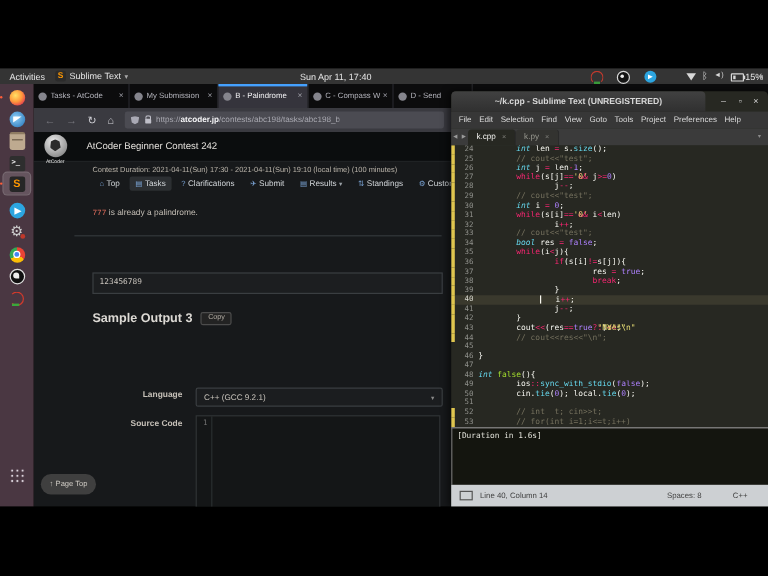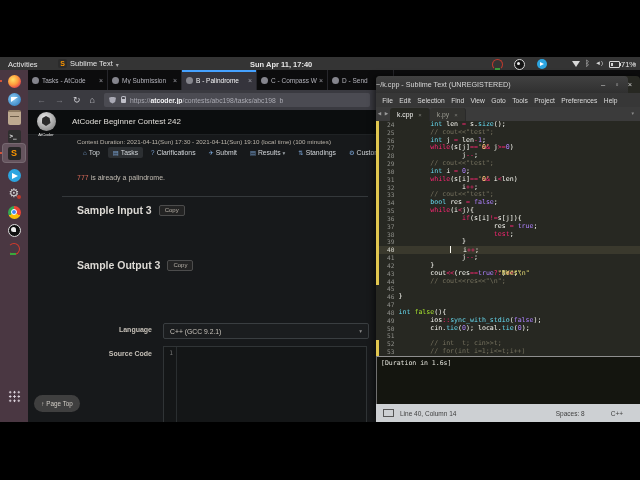--- a/index.html
+++ b/index.html
@@ -3,27 +3,27 @@
 <meta charset="utf-8">
 <style>
   html,body{margin:0;padding:0;background:#000}
   .screen{position:relative;width:640px;height:480px;background:#000;overflow:hidden;
           font-family:"Liberation Sans",sans-serif;-webkit-font-smoothing:antialiased}
   .s{position:absolute}
 
   
   .topbar{left:0;top:57px;width:640px;height:13px;background:#343434;color:#e6e6e6;font-size:7.5px}
   .tb-activities{left:8px;top:3px}
-  .tb-app{left:58px;top:2px;display:flex;align-items:flex-end;gap:3px}
+  .tb-app{left:46px;top:2px;display:flex;align-items:flex-end;gap:3px}
   .st-badge{width:9px;height:9px;border-radius:2px;background:#2b2b2b;color:#ff9800;
             font-weight:bold;font-size:7px;text-align:center;line-height:9px}
   .st-badge::before{content:"S"}
   .tb-caret{color:#aaa;font-size:6px}
   .ic-caret::before{content:"▾"}
-  .tb-clock{left:250px;top:3px;font-weight:bold}
+  .tb-clock{left:250px;top:3px;font-weight:normal}
   .tray{top:2px;display:flex;align-items:center}
   .tr-mpv{left:492px;width:9px;height:9px;border:1px solid #c23a2e;border-radius:50%;border-bottom-color:transparent}
   .tr-mpv::after{content:"";position:absolute;left:2px;bottom:-1px;width:5px;height:2px;background:#3a9a3a}
   .tr-obs{left:514px;width:9px;height:9px;background:#141414;border:1px solid #d8d8d8;border-radius:50%}
   .tr-obs::after{content:"";position:absolute;left:2px;top:2px;width:3px;height:3px;background:#eee;border-radius:50%}
   .tr-tg{left:537px;width:10px;height:10px;background:#2ca5e0;border-radius:50%}
   .tr-tg::after{content:"";position:absolute;left:3px;top:3px;width:0;height:0;
                 border-left:4px solid #fff;border-top:2px solid transparent;border-bottom:2px solid transparent}
   .tr-wifi{left:572px;top:4px;width:0;height:0;border-left:4px solid transparent;border-right:4px solid transparent;border-bottom:6px solid #d8d8d8;transform:rotate(180deg)}
   .tr-bt{left:585px;top:2px;color:#d8d8d8;font-size:8px}
@@ -125,22 +125,22 @@
   .selcaret{margin-left:auto;color:#8a8a8a;font-size:5.5px}
   .srceditor{left:135px;top:236px;width:202px;height:76px;background:#141617;border:1px solid #303436;display:flex}
   .srcgutter{width:13px;border-right:1px solid #2a2e30;color:#737373;font-family:"DejaVu Sans Mono",monospace;
              font-size:6.3px;text-align:right;padding:2px 3px 0 0;box-sizing:border-box}
   .pagetop{left:6px;top:285px;width:46px;height:17px;border-radius:9px;background:#3f3f3f;
            display:flex;align-items:center;justify-content:center;gap:2px;font-size:6.3px;color:#d0ccc5}
   .ic-up::before{content:"↑"}
 
   
   .sublime{left:376px;top:76px;width:264px;height:346px;background:#272822;box-shadow:-2px 0 6px rgba(0,0,0,.55);border-radius:4px 4px 0 0}
-  .sttitle{left:0;top:0;width:252px;height:17px;background:linear-gradient(#414141,#303030);border-radius:4px 4px 0 0;
-           border-bottom:1px solid #252525;color:#d8d8d8;font-size:7.2px;font-weight:normal;text-align:left;line-height:17px}
+  .sttitle{left:0;top:0;width:212px;height:17px;background:linear-gradient(#414141,#303030);border-radius:4px 4px 0 0;
+           border-bottom:1px solid #252525;color:#d8d8d8;font-size:7.2px;font-weight:bold;text-align:center;line-height:17px}
   .wbtn{top:4px;width:10px;height:10px;line-height:9px;text-align:center;color:#cfcfcf;font-size:7.5px}
   .wmin{right:32px}.wmax{right:18px}.wclose{right:5px}
   .ic-min::before{content:"–"} .ic-max::before{content:"▫"}
   .stmenu{left:0;top:17px;width:264px;height:14px;background:#373737;display:flex;align-items:center;padding-left:3px}
   .mitem{padding:0 3.2px;font-size:6.7px;color:#dcdcdc;white-space:nowrap}
   .sttabs{left:0;top:31px;width:264px;height:14px;background:#3b3b3b;display:flex;align-items:flex-end}
   .tnav{width:7px;font-size:4.5px;color:#9a9a9a;text-align:center;line-height:14px}
   .ic-tabL::before{content:"◀"} .ic-tabR::before{content:"▶"} .ic-tabDown::before{content:"▼"}
   .stab{height:13px;display:flex;align-items:center;padding:0 7px;font-size:6.8px;color:#98988f;background:#333330;
         border-right:1px solid #2a2a2a;gap:5px;border-radius:3px 3px 0 0}
@@ -149,21 +149,21 @@
   .tabovf{margin-left:auto;margin-right:5px;color:#8a8a8a;font-size:4.5px;line-height:14px}
 
   .stcode{left:0;top:45px;width:264px;height:235px;overflow:hidden;font-family:"DejaVu Sans Mono",monospace;font-size:6.6px}
   .cl{display:flex;height:7.833px;line-height:7.9px;white-space:pre}
   .cl.hl{background:#3a392d}
   .git{width:2.5px;flex:none}
   .git.on{background:#e0c64f}
   .ln{width:16px;flex:none;text-align:right;padding-right:4px;color:#8f908b;font-size:6.2px}
   .cl.hl .ln{color:#d8d8cf}
   .ct{flex:1;overflow:hidden;color:#f8f8f2}
-  .ct .p{color:#f8f8f2} .ct .k{color:#f92672} .ct .t{color:#66d9ef;}
+  .ct .p{color:#f8f8f2} .ct .k{color:#f92672} .ct .t{color:#66d9ef;font-style:italic}
   .ct .s{color:#e6db74} .ct .n{color:#ae81ff} .ct .c{color:#75715e}
   .ct .f{color:#66d9ef} .ct .fn{color:#a6e22e}
   .ct .cur{display:inline-block;width:1px;height:6.5px;background:#f8f8f0;vertical-align:-1px}
 
   .stbuild{left:0;top:280px;width:264px;height:48px;background:#14150f;border-top:1px solid #8f8f8f;border-left:1px solid #6f6f6f;
            box-sizing:border-box;font-family:"DejaVu Sans Mono",monospace;font-size:6.5px;color:#e2e2da;padding:2px 4px}
   .ststatus{left:0;top:328px;width:264px;height:18px;background:#cdd0d3;color:#3f3f3f;font-size:6.5px;
             display:flex;align-items:center;padding:0 7px;box-sizing:border-box}
   .stat-ic{width:9px;height:6px;border:1px solid #555;margin-right:6px;flex:none}
   .stat-spaces{margin-left:auto}
@@ -182,21 +182,21 @@
       <span class="tb-caret ic-caret"></span>
     </span>
     <span class="s tb-clock">Sun Apr 11, 17:40</span>
     <span class="s tray tr-mpv"></span>
     <span class="s tray tr-obs"></span>
     <span class="s tray tr-tg"></span>
     <span class="s tr-wifi"></span>
     <span class="s tr-bt"></span>
     <span class="s tr-vol"></span>
     <span class="s tr-batt"></span>
-    <span class="s tb-batt-pct">71%</span>
+    <span class="s tb-batt-pct">15%</span>
     <span class="s tb-batt-caret ic-caret"></span>
   </div>
 
   <div class="s browser">
     <div class="s btabbar">
       <div class="btab" style="width:80px">
         <span class="bfav"></span>
         <span class="btlbl">Tasks - AtCode</span>
         <span class="btx ic-x"></span>
       </div>
@@ -269,24 +269,21 @@
           </span>
         <span class="navitem">
             <span class="nic ic-custom"></span>
             <span>Custom Te</span>
           </span>
       </div>
 
       <div class="s note"><span class="notecode">777</span><span> is already a palindrome.</span></div>
       <div class="s pgdivider"></div>
 
-      <div class="s sampleHead sh1 samplehead">
-        <span class="shtitle">Sample Input 3</span>
-        <span class="copybtn">Copy</span>
-      </div>
+      <div class="s pre pre1">123456789</div>
 
       <div class="s sampleHead sh2 samplehead">
         <span class="shtitle">Sample Output 3</span>
         <span class="copybtn">Copy</span>
       </div>
 
       <div class="s formlabel fl1">Language</div>
       <div class="s langselect">
         <span>C++ (GCC 9.2.1)</span>
         <span class="selcaret ic-caret"></span>
@@ -382,21 +379,21 @@
         <div class="cl"><span class="git on"></span><span class="ln">28</span><span class="ct"><span class="p">                j</span><span class="k">--</span><span class="p">;</span></span></div>
         <div class="cl"><span class="git on"></span><span class="ln">29</span><span class="ct"><span class="p">        </span><span class="c">// cout&lt;&lt;"test";</span></span></div>
         <div class="cl"><span class="git on"></span><span class="ln">30</span><span class="ct"><span class="p">        </span><span class="t">int</span><span class="p"> i </span><span class="k">=</span><span class="p"> </span><span class="n">0</span><span class="p">;</span></span></div>
         <div class="cl"><span class="git on"></span><span class="ln">31</span><span class="ct"><span class="p">        </span><span class="k">while</span><span class="p">(s[i]</span><span class="k">==</span><span class="s">'0'</span><span class="p"> </span><span class="k">&amp;&amp;</span><span class="p"> i</span><span class="k">&lt;</span><span class="p">len)</span></span></div>
         <div class="cl"><span class="git on"></span><span class="ln">32</span><span class="ct"><span class="p">                i</span><span class="k">++</span><span class="p">;</span></span></div>
         <div class="cl"><span class="git on"></span><span class="ln">33</span><span class="ct"><span class="p">        </span><span class="c">// cout&lt;&lt;"test";</span></span></div>
         <div class="cl"><span class="git on"></span><span class="ln">34</span><span class="ct"><span class="p">        </span><span class="t">bool</span><span class="p"> res </span><span class="k">=</span><span class="p"> </span><span class="n">false</span><span class="p">;</span></span></div>
         <div class="cl"><span class="git on"></span><span class="ln">35</span><span class="ct"><span class="p">        </span><span class="k">while</span><span class="p">(i</span><span class="k">&lt;</span><span class="p">j){</span></span></div>
         <div class="cl"><span class="git on"></span><span class="ln">36</span><span class="ct"><span class="p">                </span><span class="k">if</span><span class="p">(s[i]</span><span class="k">!=</span><span class="p">s[j]){</span></span></div>
         <div class="cl"><span class="git on"></span><span class="ln">37</span><span class="ct"><span class="p">                        res </span><span class="k">=</span><span class="p"> </span><span class="n">true</span><span class="p">;</span></span></div>
-        <div class="cl"><span class="git on"></span><span class="ln">38</span><span class="ct"><span class="p">                        </span><span class="k">test</span><span class="p">;</span></span></div>
+        <div class="cl"><span class="git on"></span><span class="ln">38</span><span class="ct"><span class="p">                        </span><span class="k">break</span><span class="p">;</span></span></div>
         <div class="cl"><span class="git on"></span><span class="ln">39</span><span class="ct"><span class="p">                }</span></span></div>
         <div class="cl hl"><span class="git on"></span><span class="ln">40</span><span class="ct"><span class="p">             </span><span class="cur"></span><span class="p">   i</span><span class="k">++</span><span class="p">;</span></span></div>
         <div class="cl"><span class="git on"></span><span class="ln">41</span><span class="ct"><span class="p">                j</span><span class="k">--</span><span class="p">;</span></span></div>
         <div class="cl"><span class="git on"></span><span class="ln">42</span><span class="ct"><span class="p">        }</span></span></div>
         <div class="cl"><span class="git on"></span><span class="ln">43</span><span class="ct"><span class="p">        cout</span><span class="k">&lt;&lt;</span><span class="p">(res</span><span class="k">==</span><span class="n">true</span><span class="k">?</span><span class="s">"No"</span><span class="k">:</span><span class="s">"Yes"</span><span class="p">)</span><span class="k">&lt;&lt;</span><span class="s">"\n"</span><span class="p">;</span></span></div>
         <div class="cl"><span class="git on"></span><span class="ln">44</span><span class="ct"><span class="p">        </span><span class="c">// cout&lt;&lt;res&lt;&lt;"\n";</span></span></div>
         <div class="cl"><span class="git"></span><span class="ln">45</span><span class="ct"></span></div>
         <div class="cl"><span class="git"></span><span class="ln">46</span><span class="ct"><span class="p">}</span></span></div>
         <div class="cl"><span class="git"></span><span class="ln">47</span><span class="ct"></span></div>
         <div class="cl"><span class="git"></span><span class="ln">48</span><span class="ct"><span class="t">int</span><span class="p"> </span><span class="fn">false</span><span class="p">(){</span></span></div>

